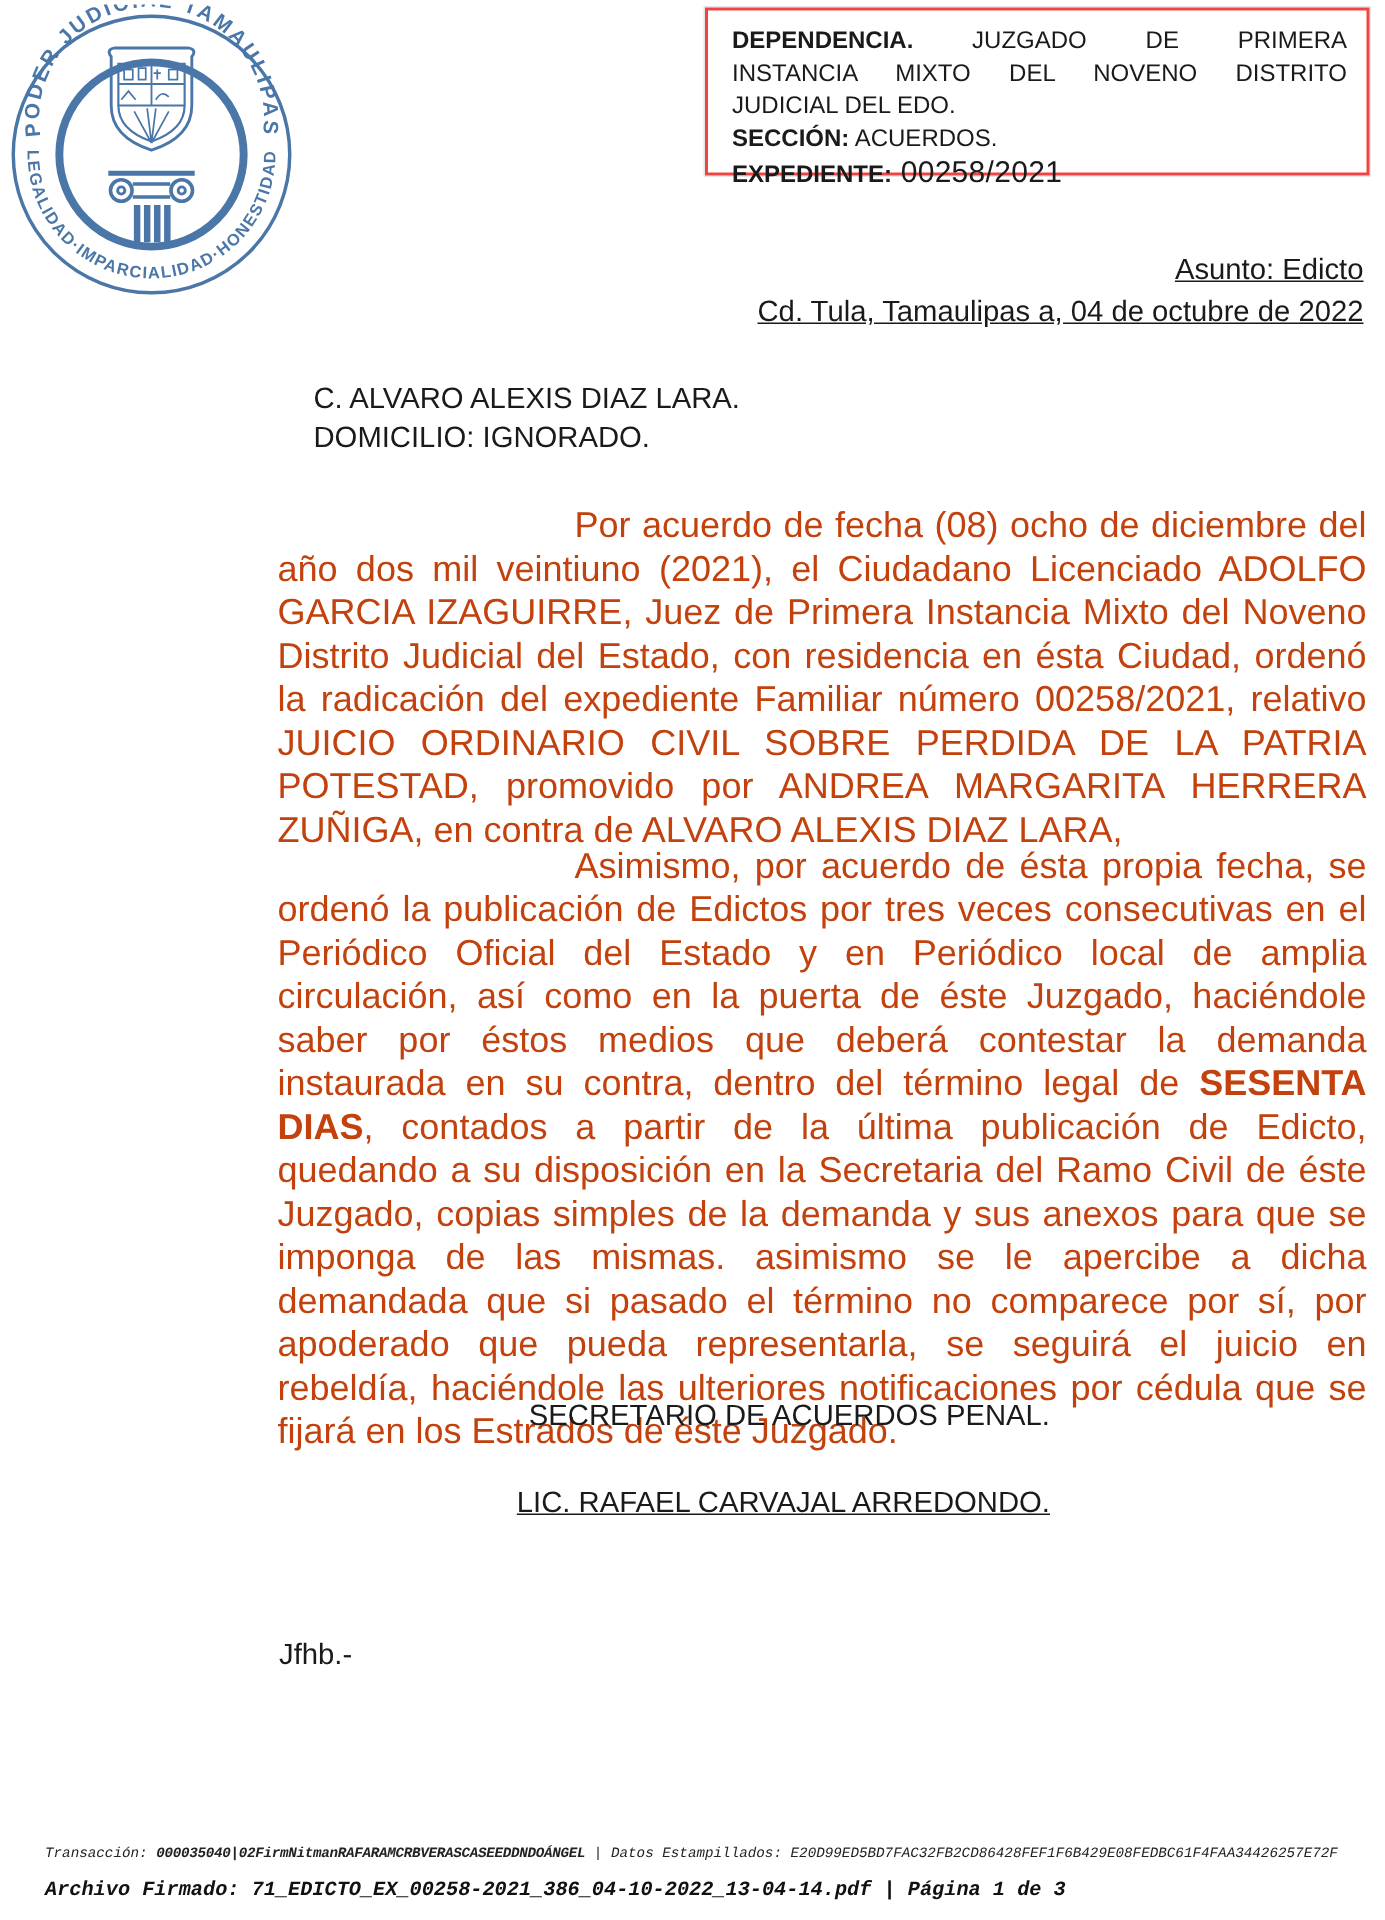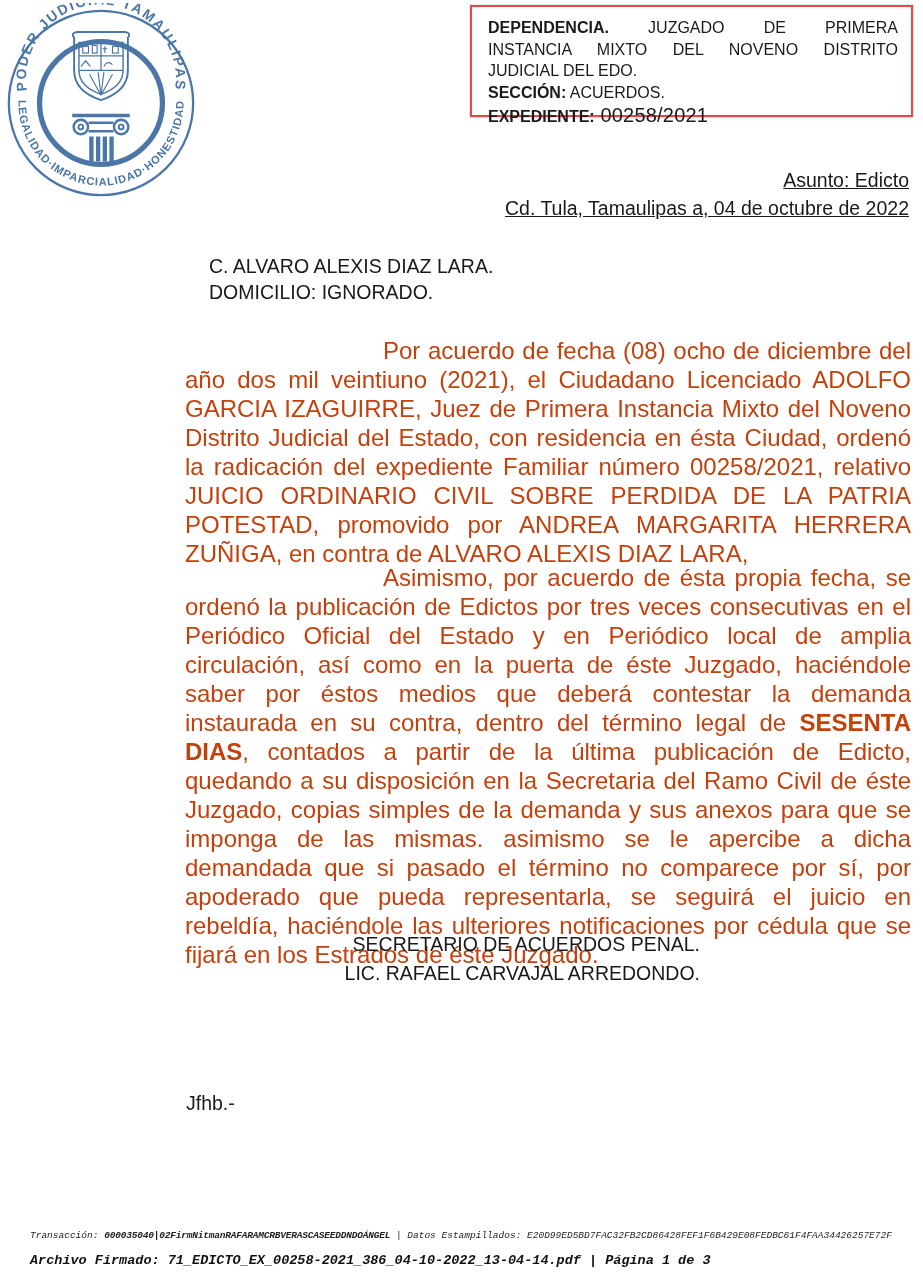--- a/index.html
+++ b/index.html
@@ -29,21 +29,21 @@
   
   .bodyp{position:absolute;left:185px;width:726px;margin:0;text-align:justify;
          font-size:24px;line-height:29px;color:#c2410c;text-indent:198px;}
   .p1{top:336px;}
   .p2{top:563px;}
   .bodyp b{font-weight:bold;}
 
   
   .signature{position:absolute;left:185px;top:930px;width:515px;text-align:right;
              font-size:19.5px;line-height:29px;color:#1a1a1a;}
-  .signature .name-line{}
+  .signature .name-line{margin-top:29px;text-decoration:underline;}
 
   
   .initials{position:absolute;left:186px;top:1092px;font-size:19.5px;color:#1a1a1a;}
 
   
   .footer-tx{position:absolute;left:30px;top:1230px;white-space:nowrap;
              font-family:"Liberation Mono","DejaVu Sans Mono",monospace;
              font-size:9.5px;color:#222;font-style:italic;}
   .footer-tx b{font-weight:bold;letter-spacing:-0.2px;}
   .footer-file{position:absolute;left:30px;top:1253px;font-size:13.5px;font-weight:bold;

